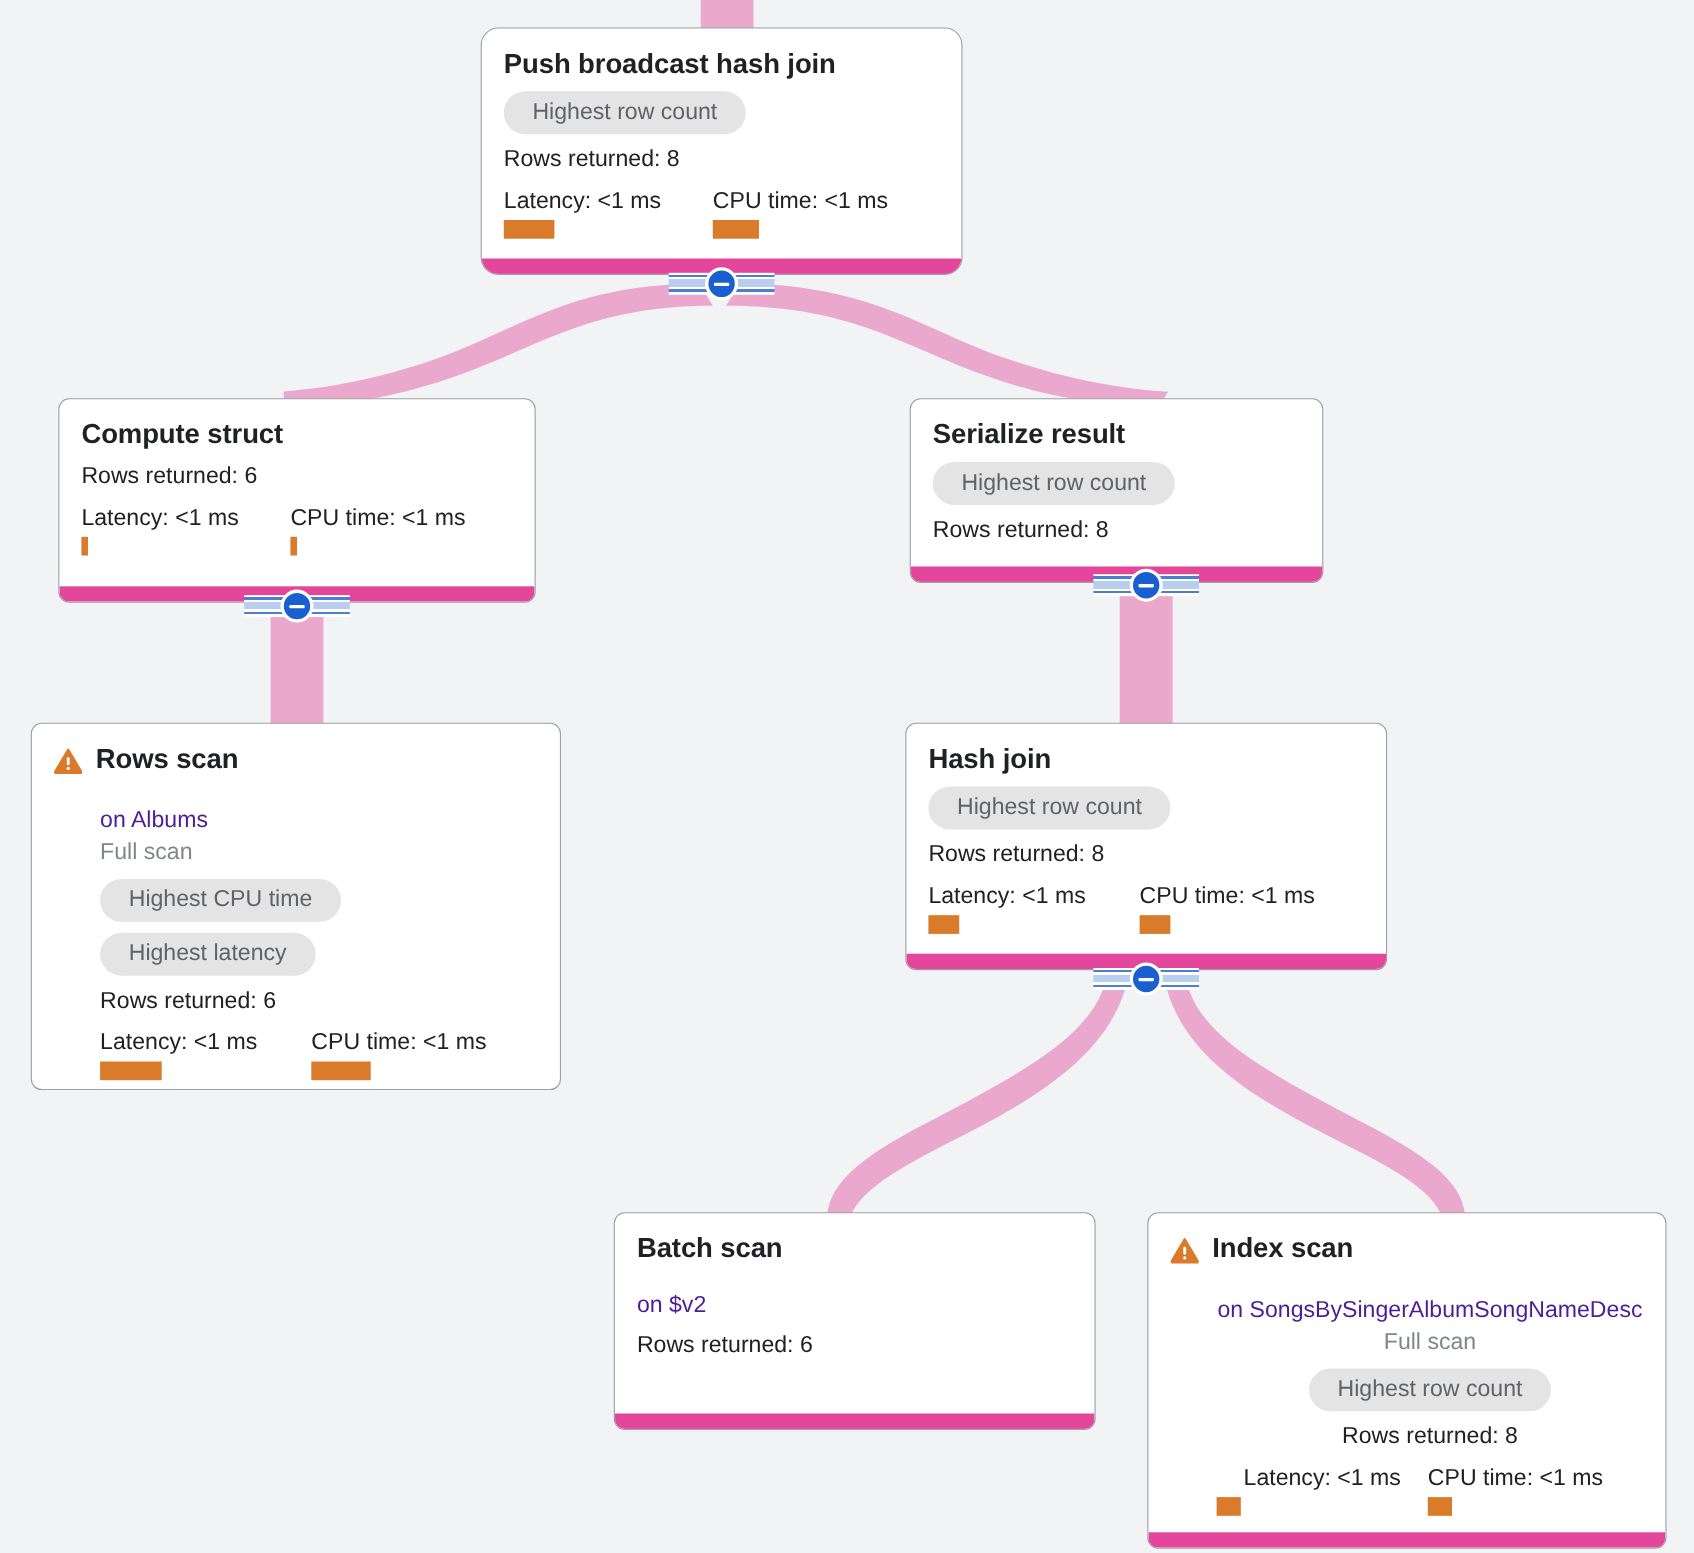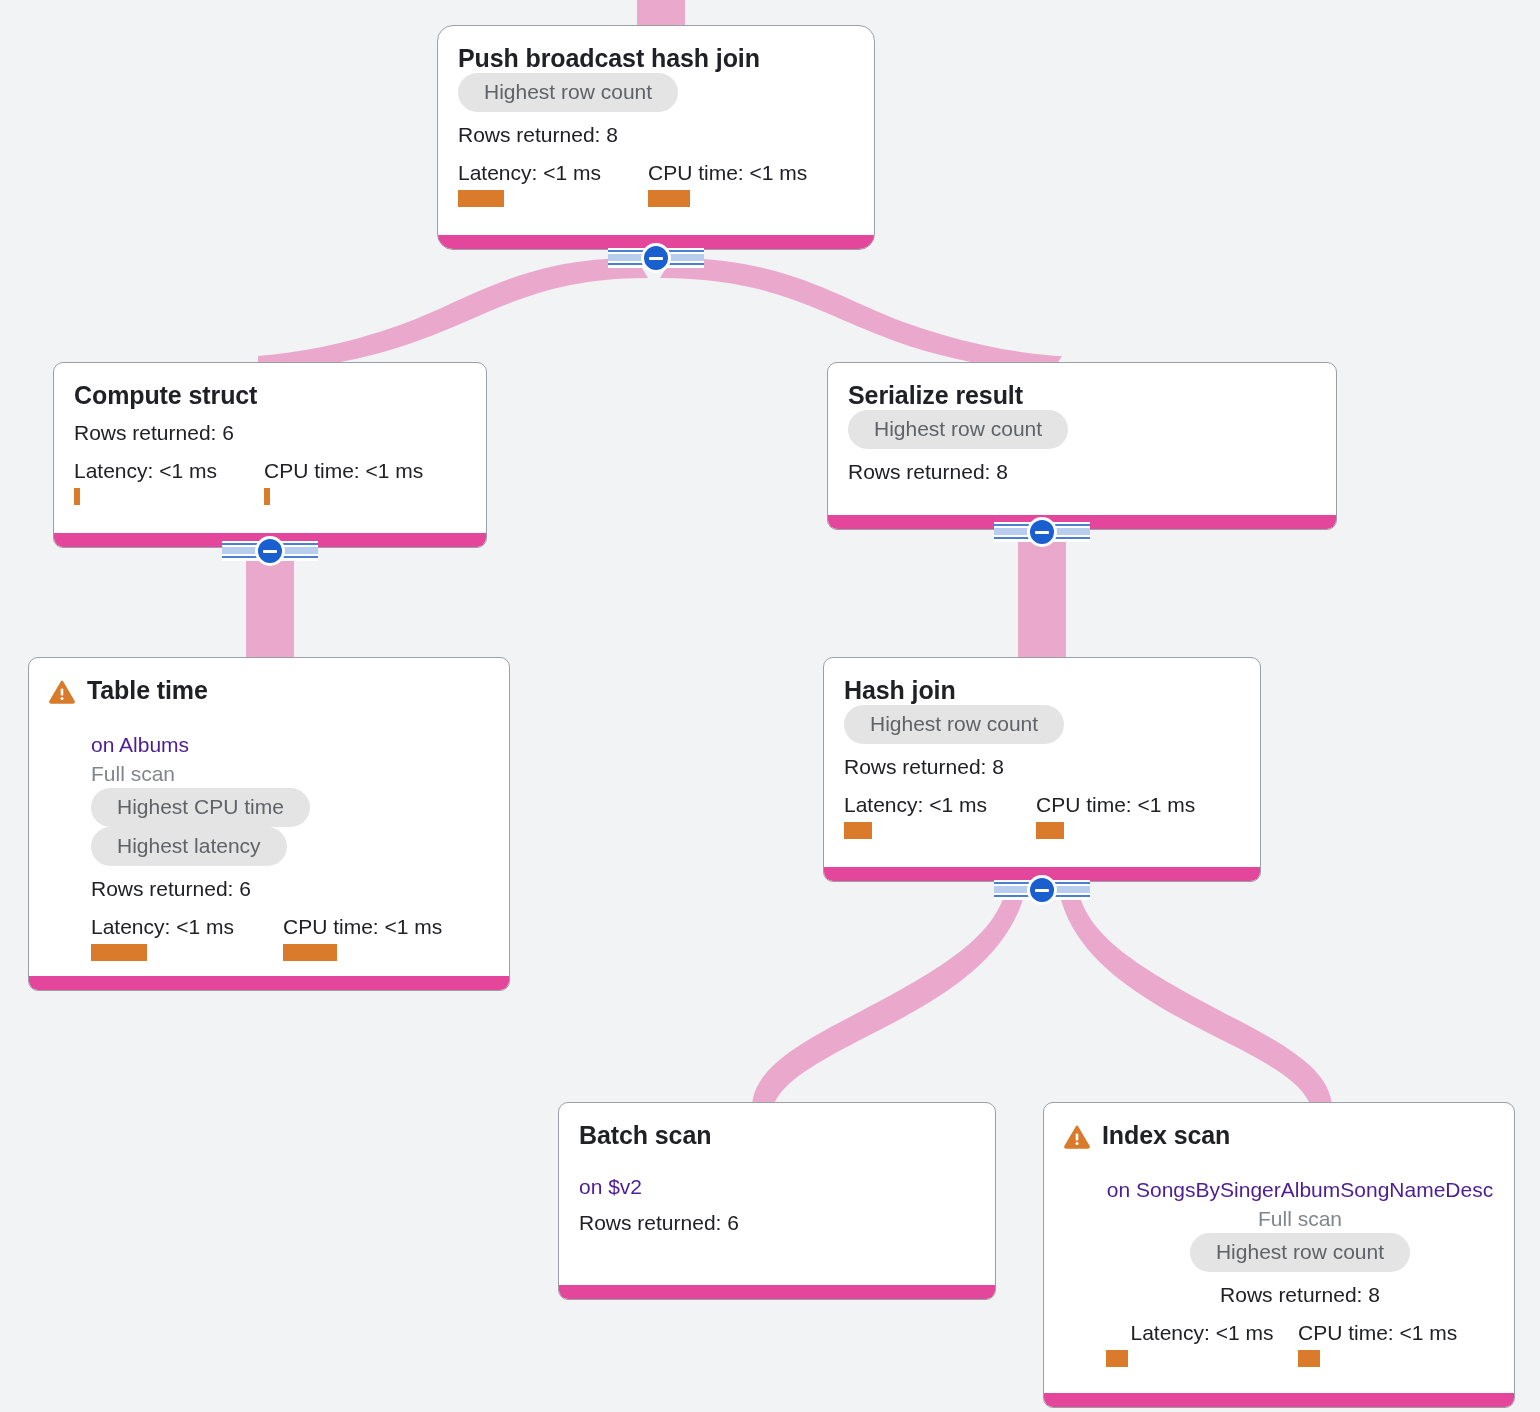--- a/index.html
+++ b/index.html
@@ -58,20 +58,21 @@
   .sub-line.muted { color: #80868b; margin-top: 3px; }
   .indent { margin-left: 42px; }
 
   .badge {
     display: inline-block;
     background: #e4e4e4;
     color: #5f6368;
     font-size: 21px;
     border-radius: 22px;
     padding: 7px 26px 8px 26px;
+    margin-top: 10px;
     white-space: nowrap;
   }
   .badge-wrap { display: block; }
 
   .rows-line {
     font-size: 21px;
     color: #202124;
     margin-top: 11px;
     white-space: nowrap;
   }
@@ -220,21 +221,21 @@
         </div>
       </div>
     </div>
     <div class="node-accent"></div>
   </div>
   <div class="toggle" style="left:270px; top:551px;">
     <span class="stripes"></span>
     <span class="knob"></span>
   </div>
 
-  <div class="node" style="left:827px; top:362px; width:510px; height:168px;">
+  <div class="node" style="left:827px; top:362px; width:376px; height:168px;">
     <div class="node-body">
       <div class="node-title">Serialize result</div>
       <div class="badge-wrap"><span class="badge">Highest row count</span></div>
       <div class="rows-line">Rows returned: 8</div>
     </div>
     <div class="node-accent"></div>
   </div>
   <div class="toggle" style="left:1042px; top:532px;">
     <span class="stripes"></span>
     <span class="knob"></span>
@@ -243,21 +244,21 @@
   <div class="node" style="left:28px; top:657px; width:482px; height:334px;">
     <div class="node-body">
       <div class="title-row">
         <span class="warn-icon">
           <svg width="26" height="24" viewBox="0 0 26 24" xmlns="http://www.w3.org/2000/svg">
             <path d="M13 1.6 L24.6 21.2 Q25.3 22.6 23.7 22.6 L2.3 22.6 Q0.7 22.6 1.4 21.2 Z" fill="#d97b2b" stroke="#d97b2b" stroke-width="2.2" stroke-linejoin="round"></path>
             <rect x="11.7" y="8.4" width="2.6" height="7.2" rx="1.2" fill="#ffffff"></rect>
             <circle cx="13" cy="18.6" r="1.5" fill="#ffffff"></circle>
           </svg>
         </span>
-        <div class="node-title">Table time</div>
+        <div class="node-title">Rows scan</div>
       </div>
       <div class="sub-line indent">on Albums</div>
       <div class="sub-line muted indent">Full scan</div>
       <div class="indent">
         <div class="badge-wrap"><span class="badge">Highest CPU time</span></div>
         <div class="badge-wrap"><span class="badge">Highest latency</span></div>
         <div class="rows-line">Rows returned: 6</div>
         <div class="metrics">
           <div class="metric" style="width:192px;">
             <span class="metric-label">Latency: &lt;1 ms</span>

